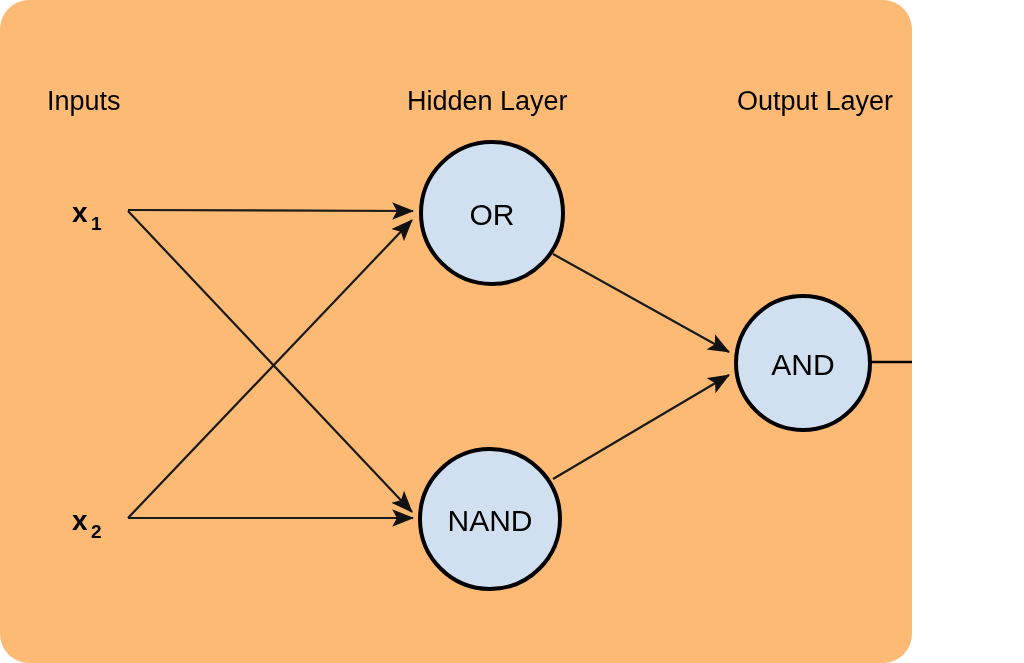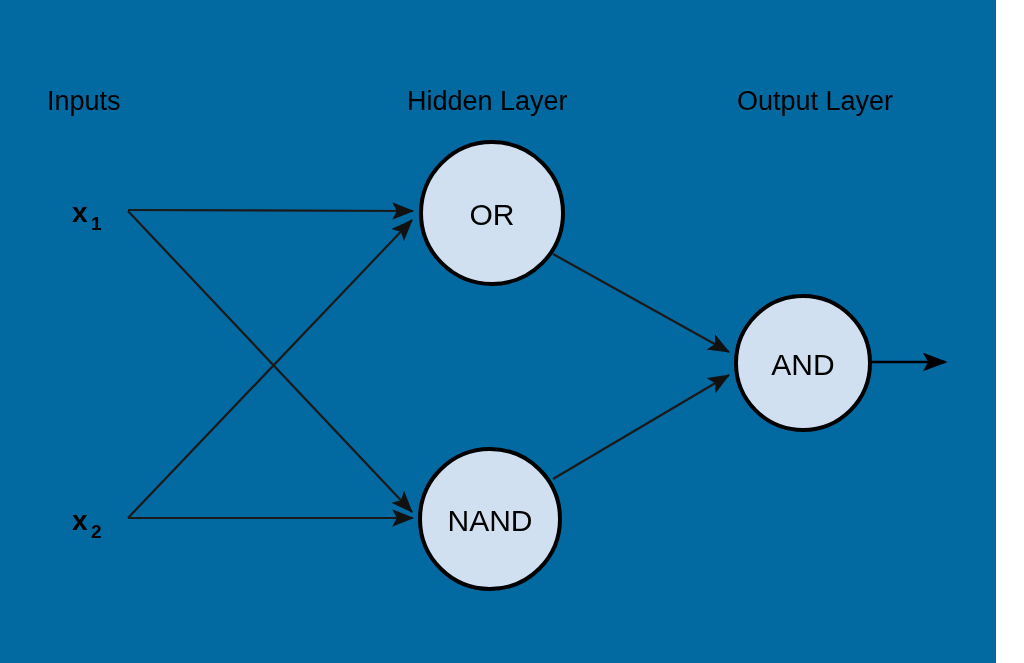--- a/index.html
+++ b/index.html
@@ -7,24 +7,25 @@
     margin: 0;
     padding: 0;
     background: #ffffff;
   }
   body {
     font-family: "Liberation Sans", sans-serif;
     color: #000000;
   }
   #diagram-root {
     position: relative;
-    width: 996px;
+    width: 912px;
     height: 663px;
-    background: #0369a1;
+    background: #fdba74;
     overflow: hidden;
+    border-radius: 29px;
   }
   #diagram-svg {
     position: absolute;
     top: 0;
     left: 0;
     width: 1024px;
     height: 663px;
     display: block;
   }
   .layer-title {

